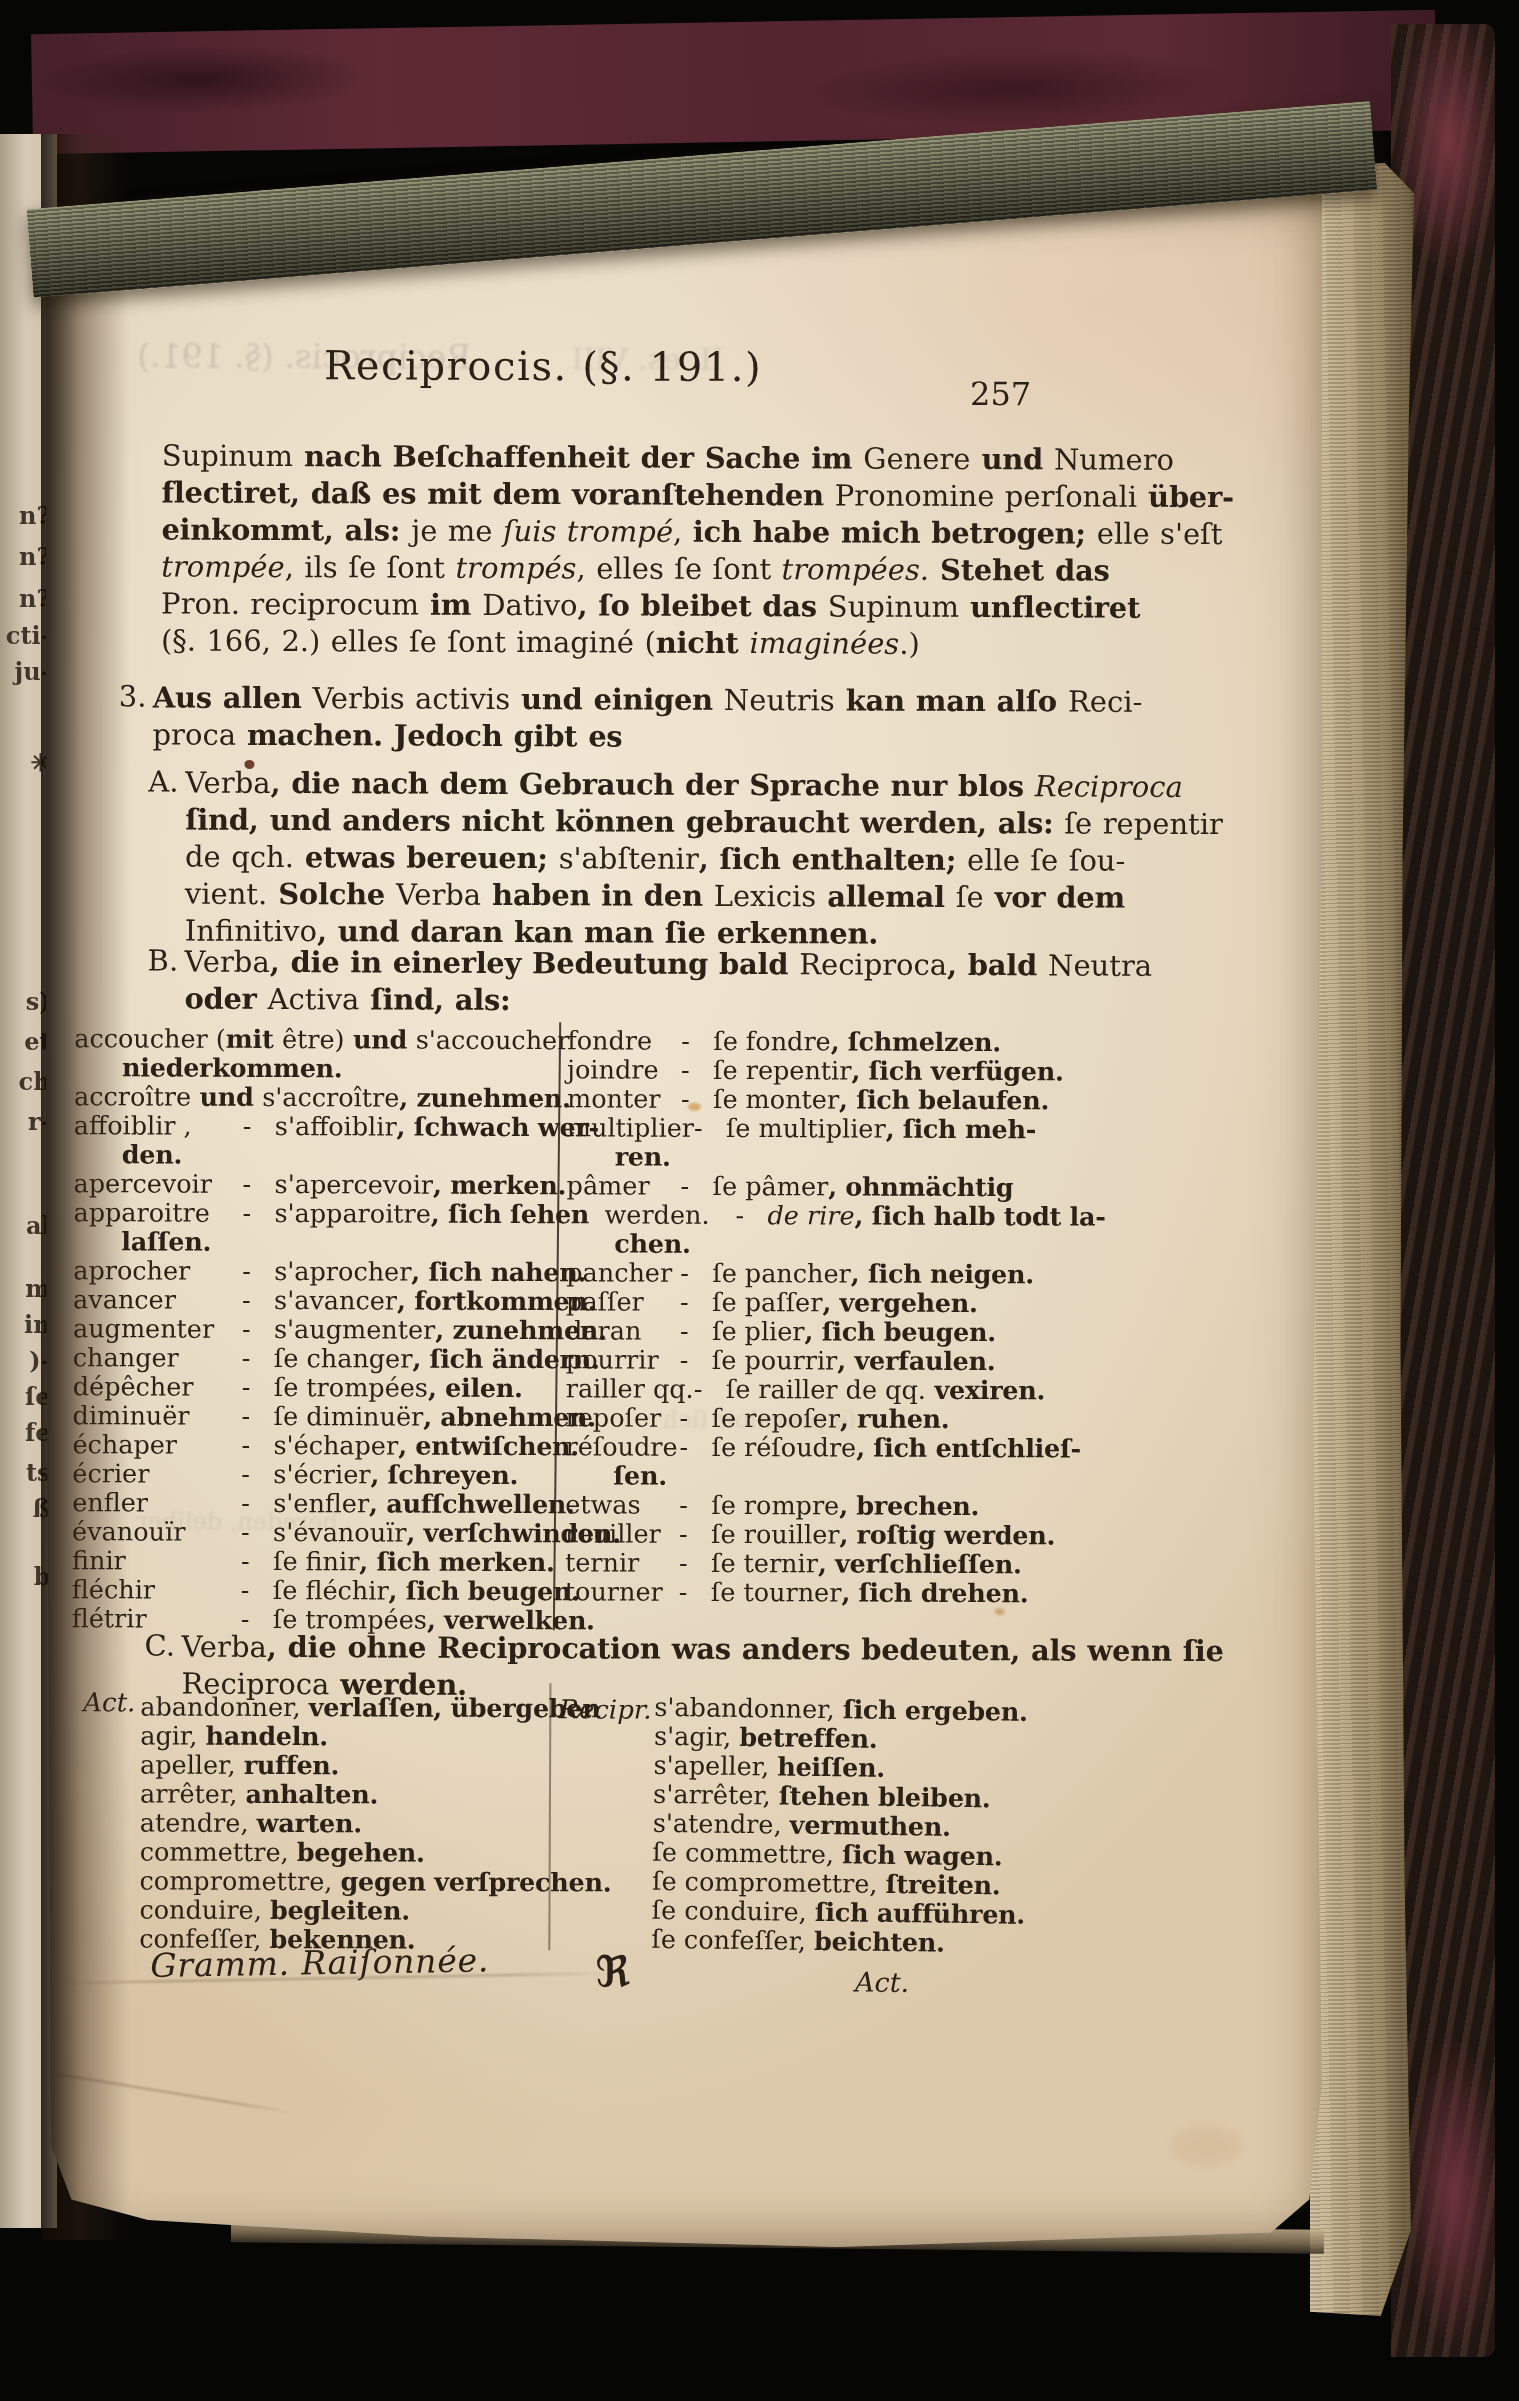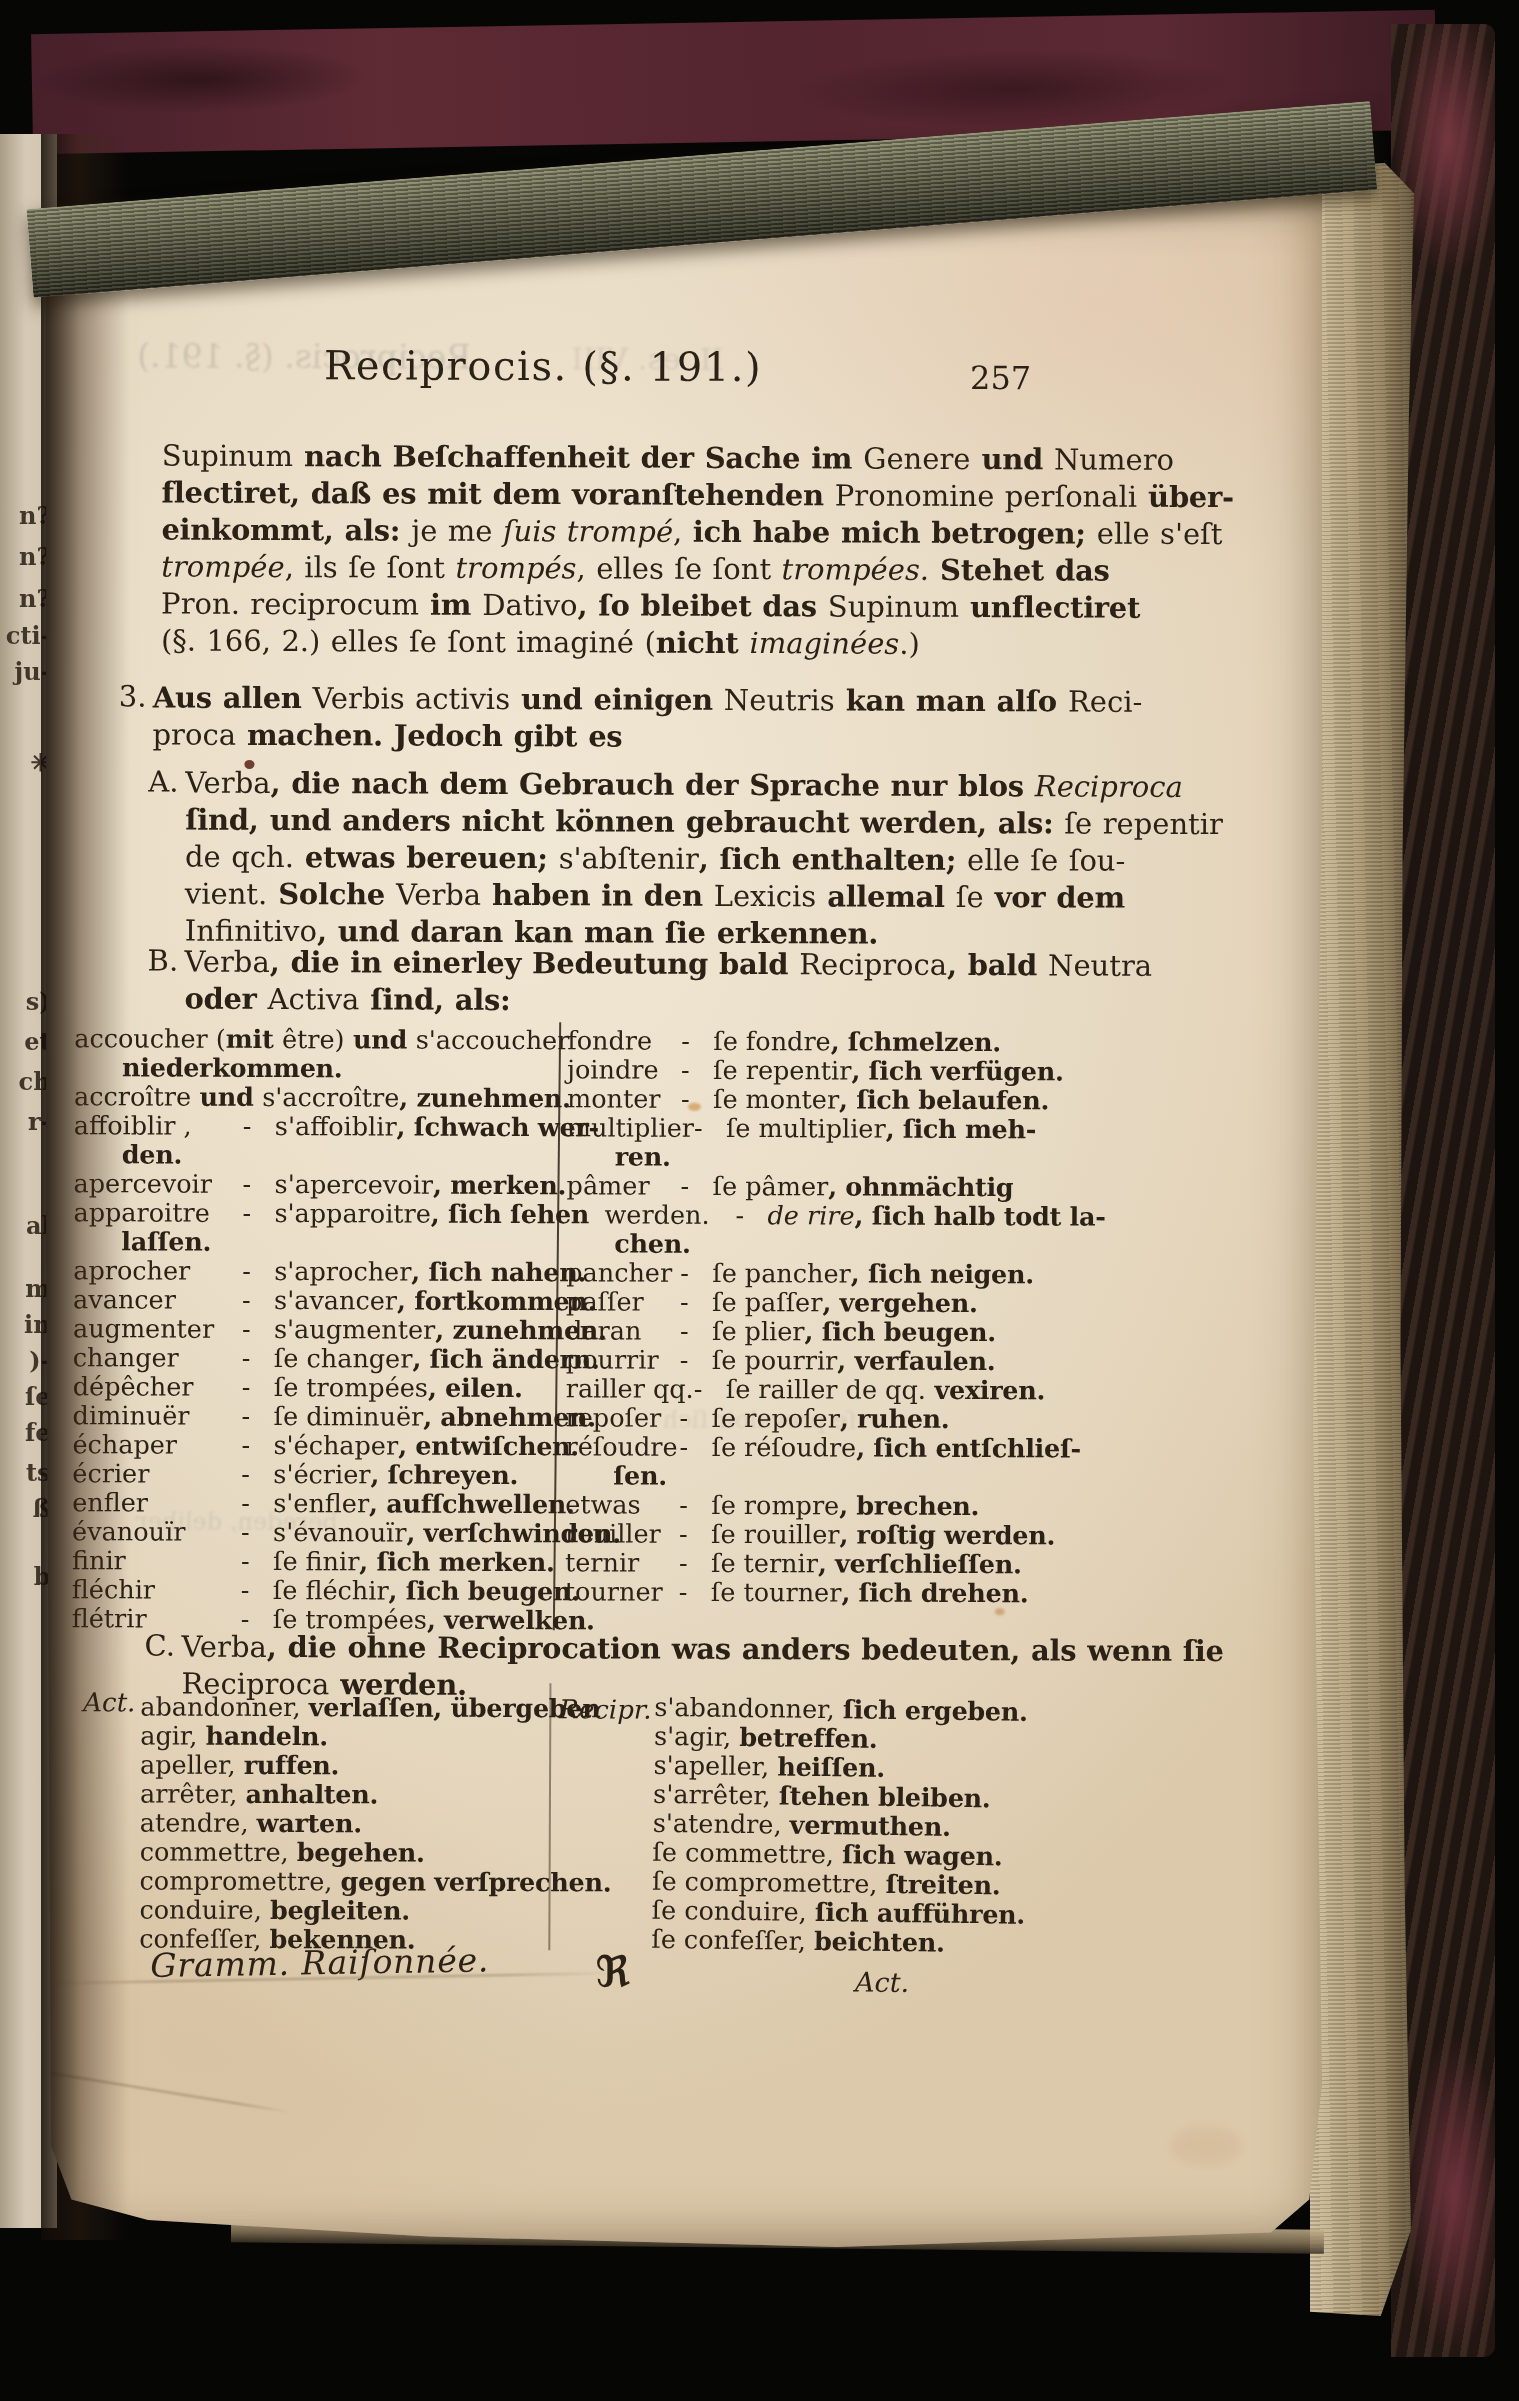--- a/index.html
+++ b/index.html
@@ -57,21 +57,21 @@
                inset 0 -36px 56px -24px rgba(95,70,40,.35),
                inset 0 56px 48px -32px rgba(60,45,20,.30);}
   .content{position:absolute;inset:0;color:#2b2116;transform:rotate(.25deg);transform-origin:0 0;}
 
   .s-fr{font-weight:bold;letter-spacing:-0.3px;}
   .s-ro{font-weight:normal;}
   .s-it{font-style:italic;}
 
   .running-title{position:absolute;left:231px;top:158px;width:534px;text-align:center;
     font-size:40px;letter-spacing:1.6px;white-space:nowrap;}
-  .pagenum{position:absolute;left:925px;top:172px;font-size:32px;}
+  .pagenum{position:absolute;left:925px;top:188px;font-size:32px;}
 
   .tblock{position:absolute;font-size:29px;line-height:37px;word-spacing:1.2px;}
   .tblock .line{white-space:nowrap;height:37px;}
   .marker{position:absolute;font-size:29px;}
 
   .vcol{position:absolute;font-size:25.5px;line-height:29px;}
   .trow{white-space:nowrap;height:29px;}
   .trow .tw{display:inline-block;min-width:169px;}
   .colR .trow .tw{min-width:114px;}
   .trow .td{display:inline-block;width:32px;text-align:left;}

